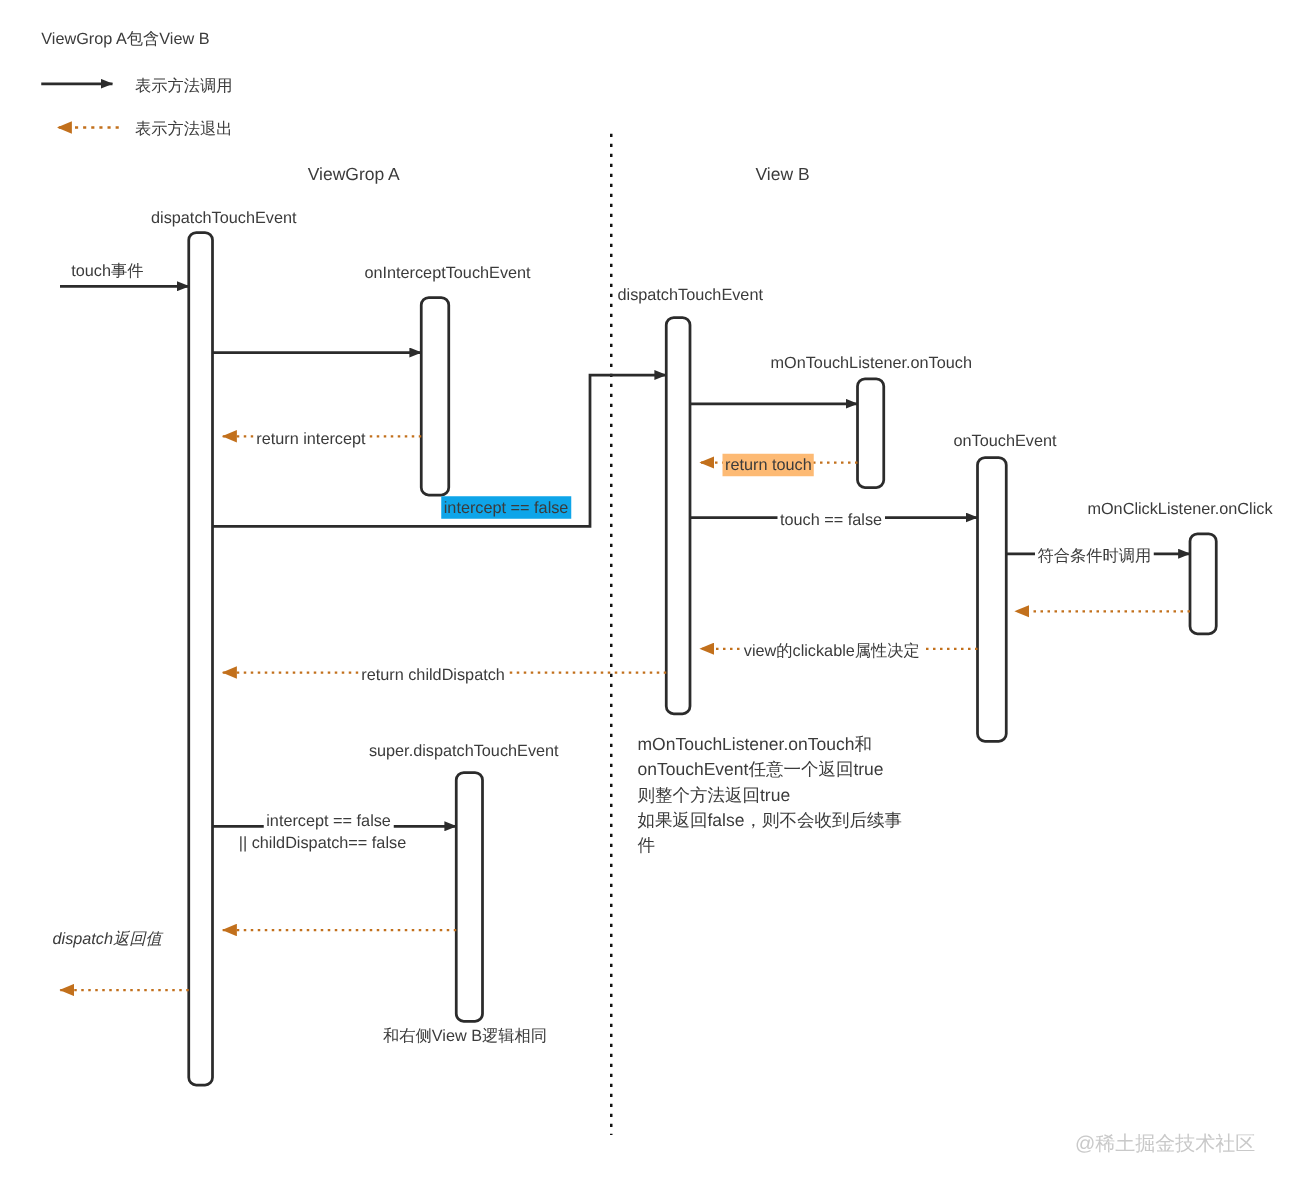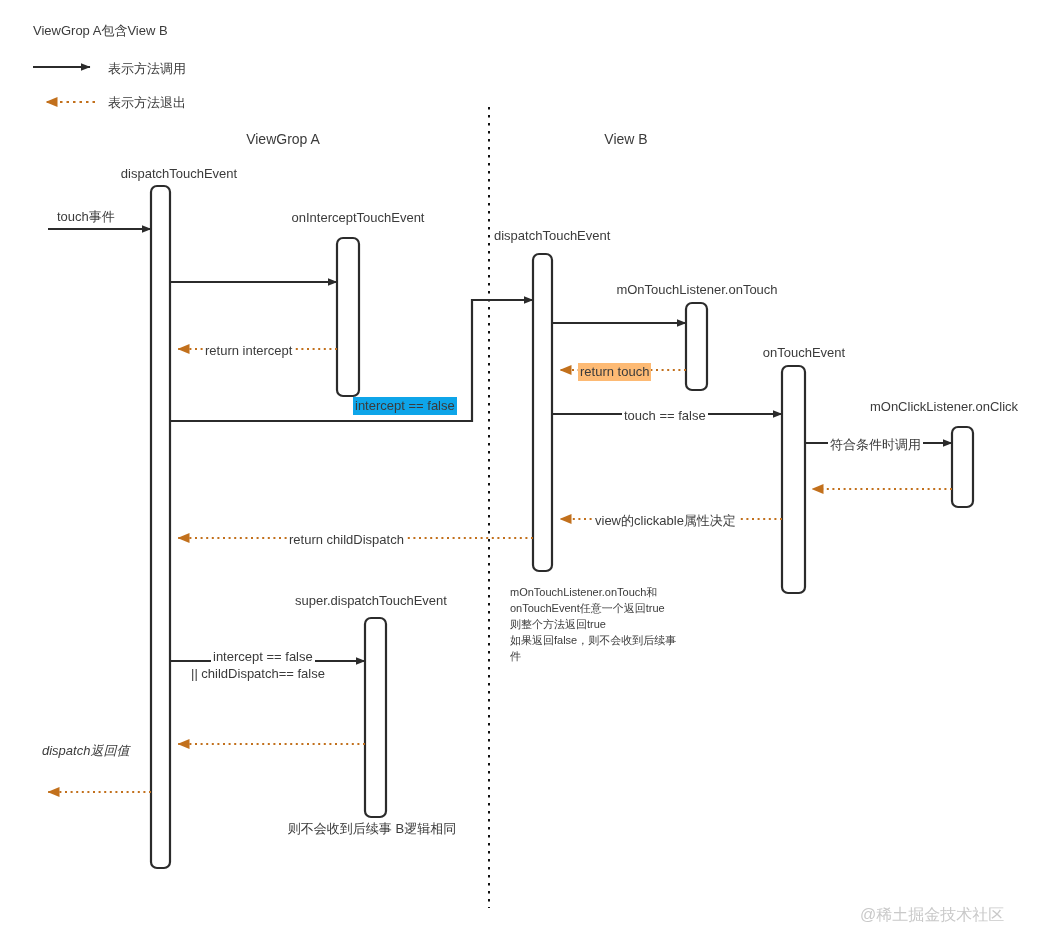--- a/index.html
+++ b/index.html
@@ -8,21 +8,21 @@
     font-family:"Liberation Sans","DejaVu Sans",sans-serif;
     color:#333333;
     overflow:hidden;
   }
   #canvas{position:relative;width:1039px;height:746px;}
   svg#diagram{position:absolute;left:0;top:0;width:1039px;height:951px;}
 
   .lbl{position:absolute;white-space:pre;font-size:13px;color:#3b3b3b;line-height:1.35;}
   .lbl.c{transform:translateX(-50%);text-align:center;}
   .lbl.big{font-size:14px;}
-  .lbl.note{font-size:11px;line-height:1.45;color:#3b3b3b;}
+  .lbl.note{font-size:14px;line-height:1.45;color:#3b3b3b;}
   .watermark{position:absolute;font-size:16px;color:#c9c9c9;white-space:nowrap;}
 </style>
 </head>
 <body>
 
 <div id="canvas">
 
   <svg id="diagram" viewBox="0 0 1039 951" xmlns="http://www.w3.org/2000/svg">
     <defs>
       <marker id="solidArrow" markerWidth="10" markerHeight="8" refX="9.5" refY="4" orient="auto" markerUnits="userSpaceOnUse">
@@ -115,18 +115,18 @@
   <div class="lbl" style="left:189px;top:665px;background:#fff;padding:0 2px;">|| childDispatch== false</div>
 
   <div class="lbl" style="left:42px;top:742px;font-style:italic;">dispatch返回值</div>
 
   <div class="lbl note" style="left:510px;top:585px;white-space:pre-line;width:230px;">mOnTouchListener.onTouch和
 onTouchEvent任意一个返回true
 则整个方法返回true
 如果返回false，则不会收到后续事
 件</div>
 
-  <div class="lbl c" style="left:372px;top:820px;">则不会收到后续事 B逻辑相同</div>
+  <div class="lbl c" style="left:372px;top:820px;">和右侧View B逻辑相同</div>
 
 
   <div class="watermark" style="left:860px;top:905px;">@稀土掘金技术社区</div>
 
 </div>
 
 </body></html>

